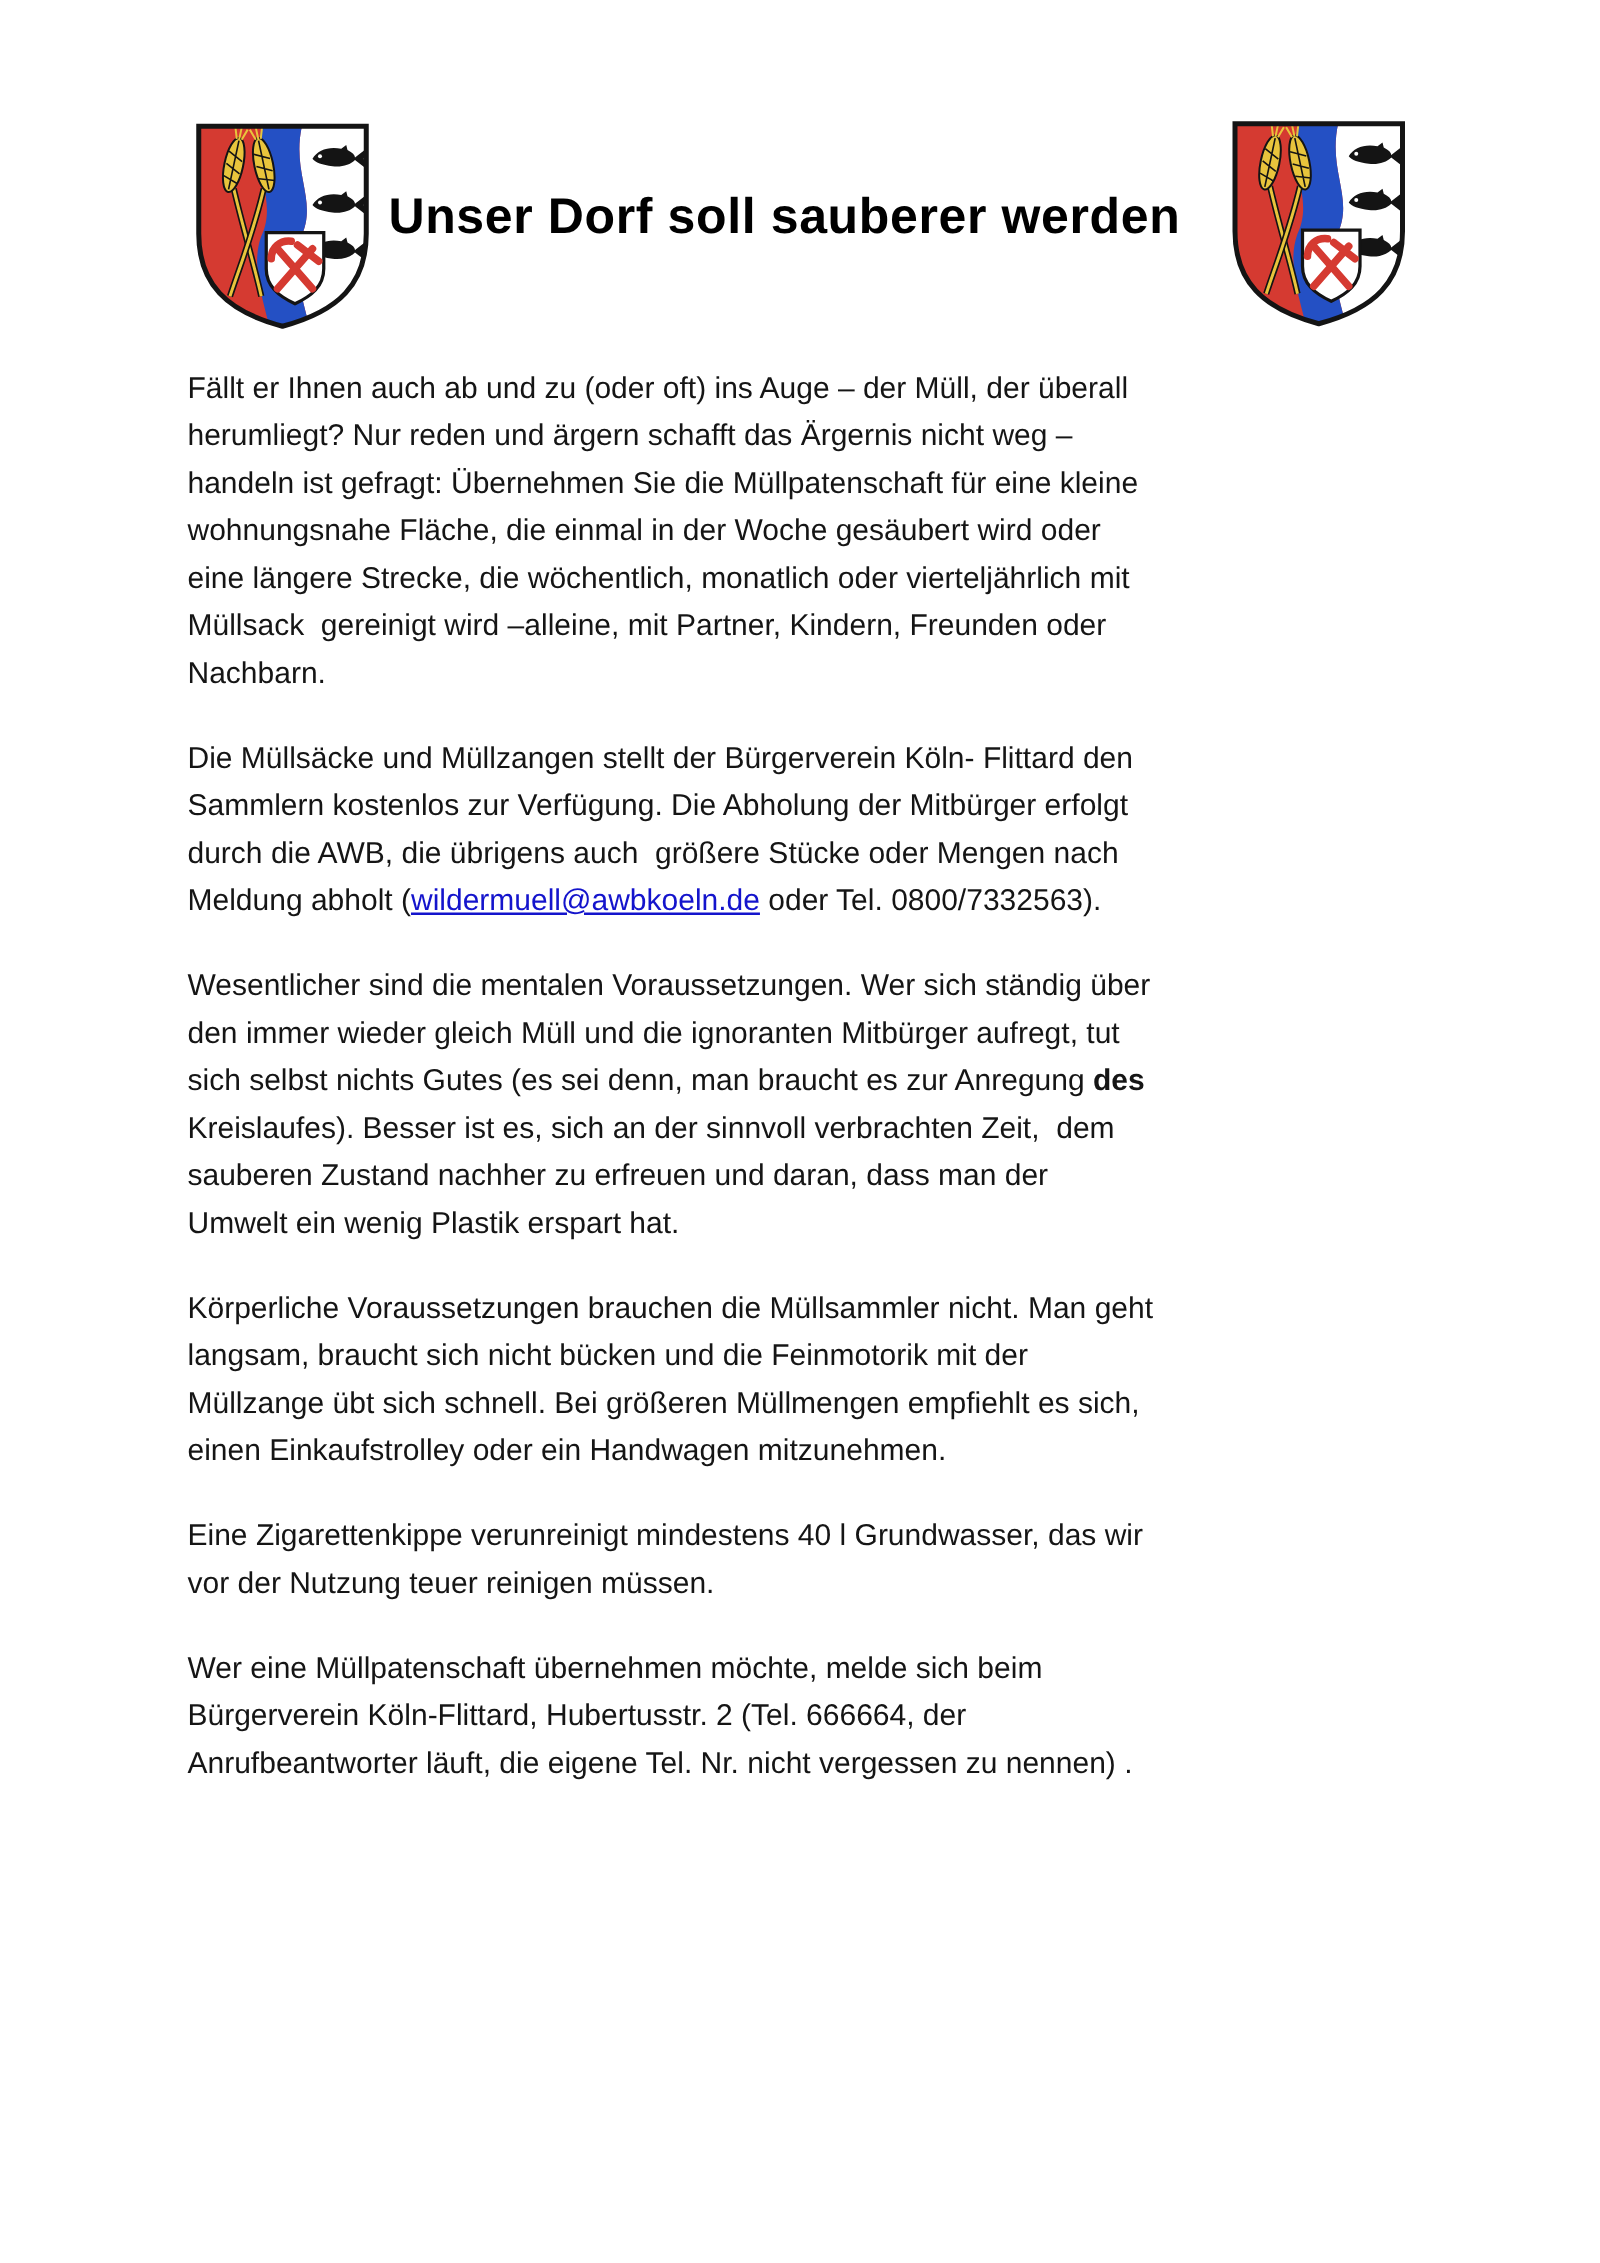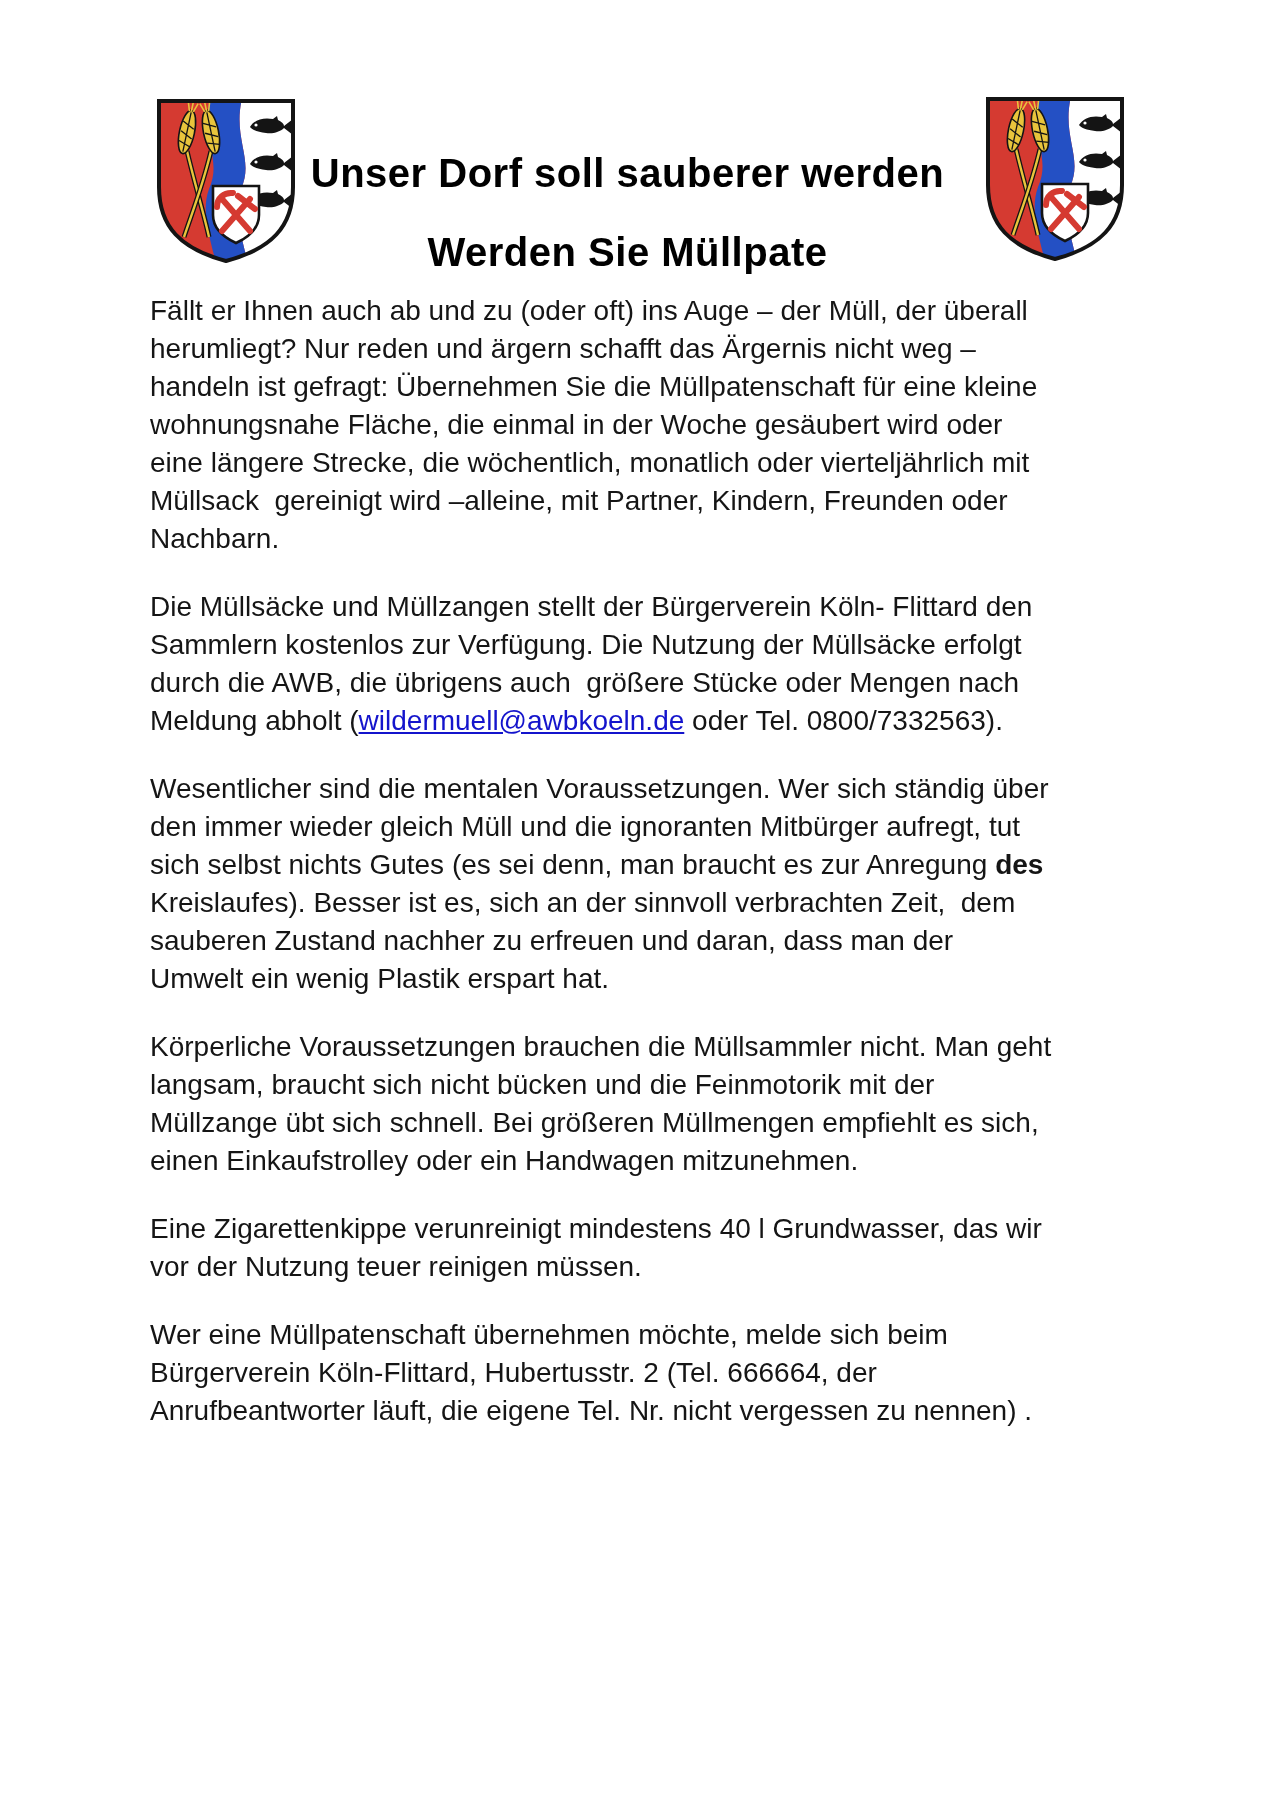--- a/index.html
+++ b/index.html
@@ -12,21 +12,21 @@
   .crest.left{left:150px;top:95px;}
   .crest.right{left:979px;top:93px;}
   .titles{position:absolute;left:150px;top:152px;width:955px;text-align:center;}
   .titles h1,.titles h2{
     margin:0;font-size:40px;line-height:1.05;font-weight:bold;color:#000;
     letter-spacing:0.5px;
   }
   .titles h2{margin-top:37px;}
   .content{position:absolute;left:150px;top:292px;width:945px;}
   .content p{
-    margin:0 0 30px 0;font-size:28px;line-height:38px;color:#151515;
+    margin:0 0 30px 0;font-size:24px;line-height:38px;color:#151515;
     white-space:pre-wrap;
   }
   .content b{font-weight:bold;}
   .content a{color:var(--link-color,#1414cc);cursor:pointer;}
 </style>
 </head>
 <body>
 
 <svg width="0" height="0" style="position:absolute">
   <defs>
@@ -88,38 +88,37 @@
   </defs>
 </svg>
 
 <header>
   <svg class="crest left" viewBox="0 0 150 172" role="img">
       <use href="#flittard-crest"></use>
     </svg>
 
   <div class="titles">
     <h1>Unser Dorf soll sauberer werden</h1>
-    <h2>Werden Sie Müllpate</h2>
   </div>
 
   <svg class="crest right" viewBox="0 0 150 172" role="img">
       <use href="#flittard-crest"></use>
     </svg>
 </header>
 
 <main class="content">
     <p><span>Fällt er Ihnen auch ab und zu (oder oft) ins Auge – der Müll, der überall
 herumliegt? Nur reden und ärgern schafft das Ärgernis nicht weg –
 handeln ist gefragt: Übernehmen Sie die Müllpatenschaft für eine kleine
 wohnungsnahe Fläche, die einmal in der Woche gesäubert wird oder
 eine längere Strecke, die wöchentlich, monatlich oder vierteljährlich mit
 Müllsack  gereinigt wird –alleine, mit Partner, Kindern, Freunden oder
 Nachbarn.</span></p>
     <p><span>Die Müllsäcke und Müllzangen stellt der Bürgerverein Köln- Flittard den
-Sammlern kostenlos zur Verfügung. Die Nutzung der Müllsäcke erfolgt
+Sammlern kostenlos zur Verfügung. Die Abholung der Mitbürger erfolgt
 durch die AWB, die übrigens auch  größere Stücke oder Mengen nach
 Meldung abholt (</span><a href="#">wildermuell@awbkoeln.de</a><span> oder Tel. 0800/7332563).</span></p>
     <p><span>Wesentlicher sind die mentalen Voraussetzungen. Wer sich ständig über
 den immer wieder gleich Müll und die ignoranten Mitbürger aufregt, tut
 sich selbst nichts Gutes (es sei denn, man braucht es zur Anregung </span><b>des</b><span>
 Kreislaufes). Besser ist es, sich an der sinnvoll verbrachten Zeit,  dem
 sauberen Zustand nachher zu erfreuen und daran, dass man der
 Umwelt ein wenig Plastik erspart hat.</span></p>
     <p><span>Körperliche Voraussetzungen brauchen die Müllsammler nicht. Man geht
 langsam, braucht sich nicht bücken und die Feinmotorik mit der

